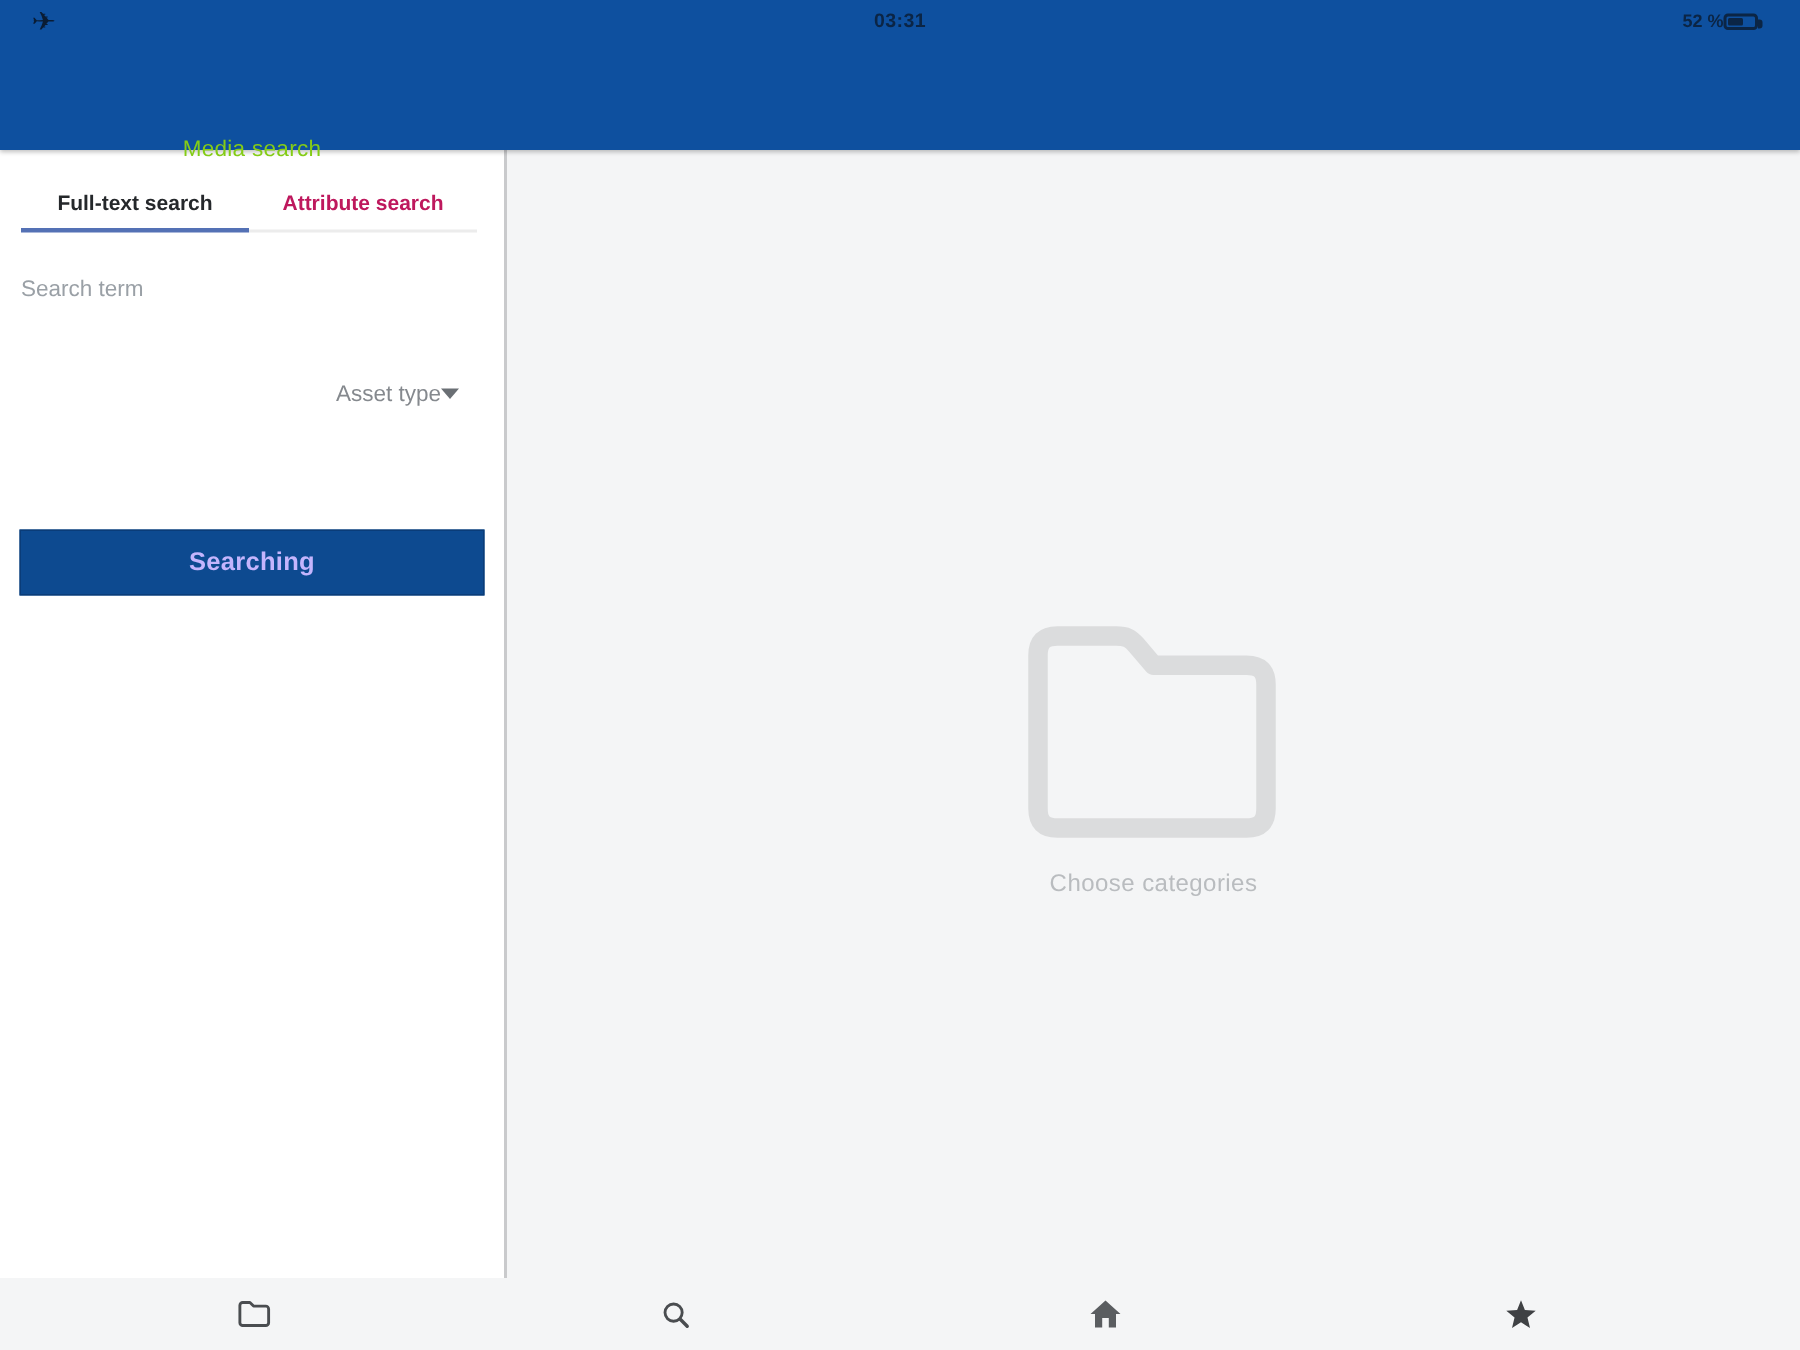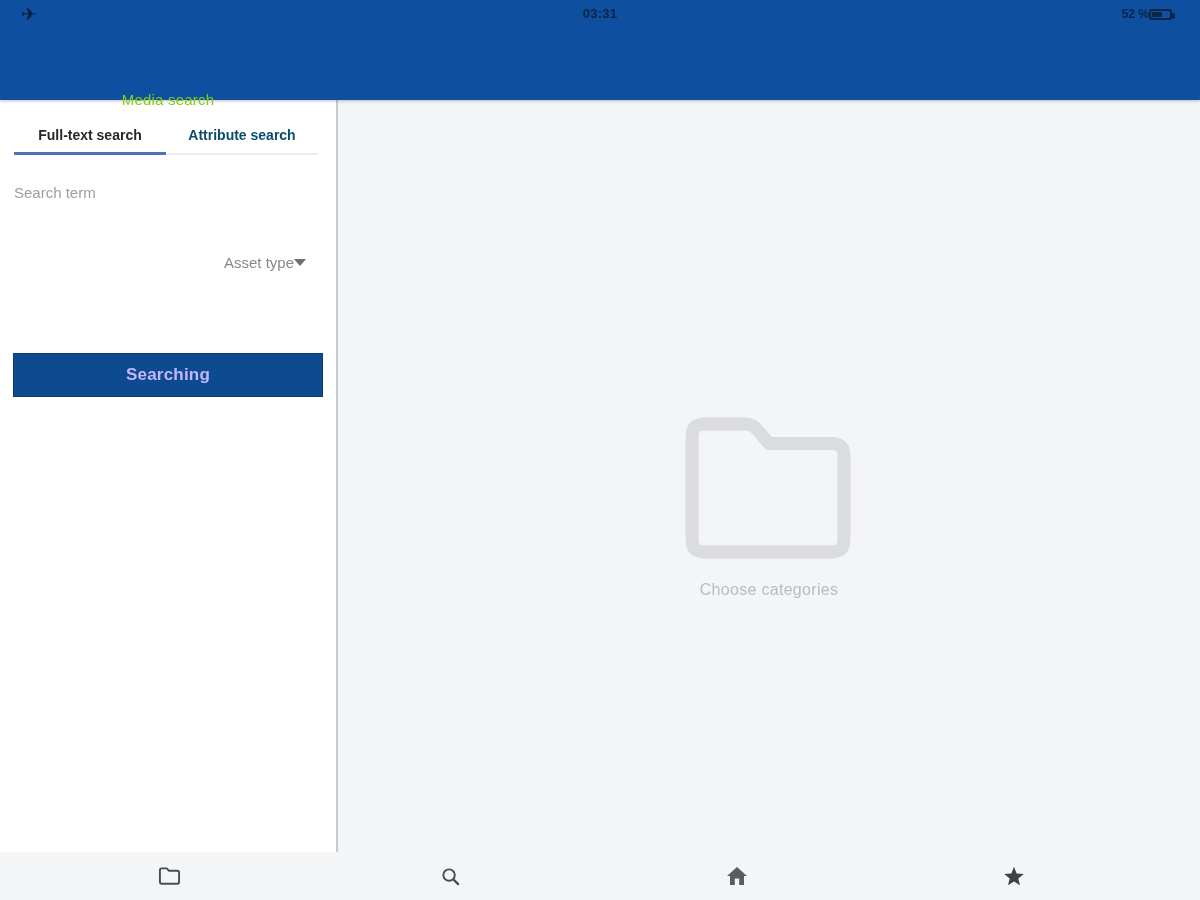--- a/index.html
+++ b/index.html
@@ -16,21 +16,21 @@
   .battery-fill{position:absolute;left:1px;top:1px;bottom:1px;width:52%;background:#0b2545;border-radius:1px;}
   .battery-nub{position:absolute;right:-5px;top:2.5px;width:3px;height:6px;background:#0b2545;border-radius:0 2px 2px 0;}
   .header-title{position:absolute;left:0;top:66px;width:336px;text-align:center;font-size:15px;font-weight:400;color:#84cc16;letter-spacing:0.2px;margin-top:25px;}
 
   
   .sidebar{position:absolute;left:0;top:100px;width:336px;height:752px;background:#ffffff;z-index:2;}
   .v-divider{position:absolute;left:336px;top:100px;width:2px;height:752px;background:#c9cacc;z-index:2;}
 
   .tabs{position:absolute;left:14px;top:15px;width:304px;height:40px;display:flex;}
   .tab{flex:1;display:flex;align-items:center;justify-content:center;cursor:pointer;position:relative;}
-  .tab-label{font-size:14px;font-weight:700;color:#0c4a6e;}
+  .tab-label{font-size:14px;font-weight:700;color:#be185d;}
   .tab.active .tab-label{color:#25282b;}
   .tab-underline{position:absolute;left:0;bottom:0;width:100%;height:2px;background:#ececec;}
   .tab.active .tab-underline{height:3px;background:#5471b5;}
 
   .search-input{position:absolute;left:14px;top:82px;width:290px;border:none;outline:none;background:transparent;font-size:15px;color:#25282b;font-family:"Liberation Sans",sans-serif;padding:2px 0;}
   .search-input::placeholder{color:#9aa0a6;opacity:1;}
 
   .asset-select{position:absolute;left:14px;top:150px;width:294px;height:24px;display:flex;align-items:center;justify-content:flex-end;cursor:pointer;}
   .asset-label{font-size:15px;color:#85898e;}
   .chevron{width:0;height:0;border-left:6px solid transparent;border-right:6px solid transparent;border-top:7px solid #6a6f74;margin-right:2px;}

